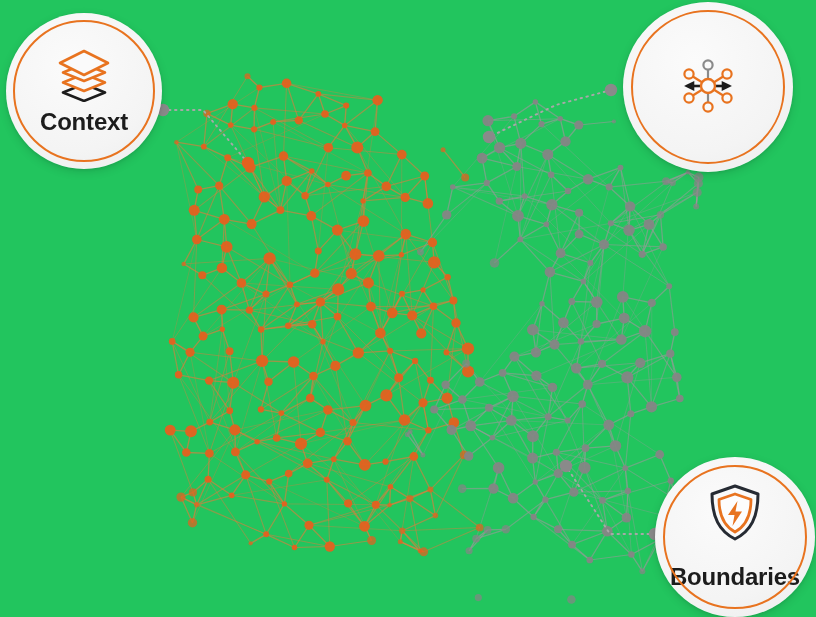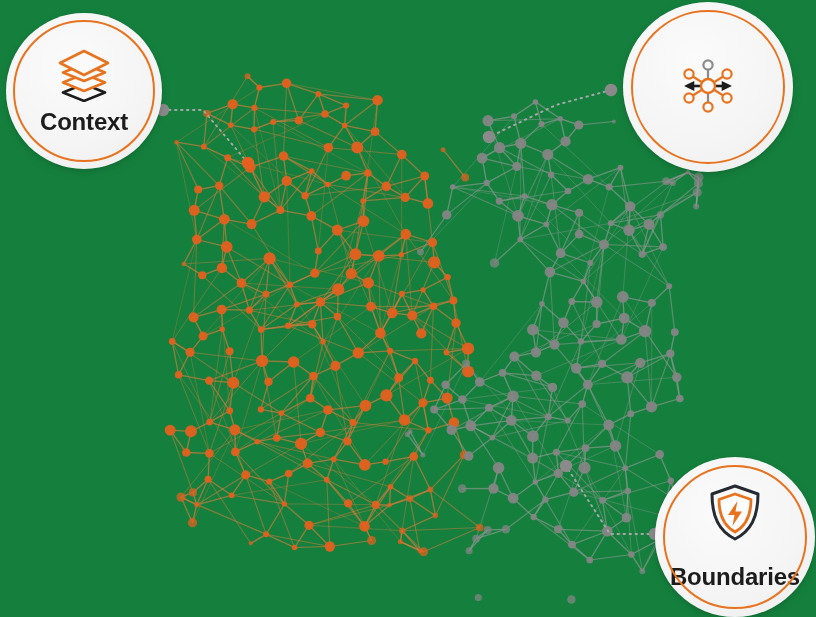--- a/index.html
+++ b/index.html
@@ -8,21 +8,21 @@
     padding: 0;
     background: #ffffff;
   }
   body {
     font-family: "Liberation Sans", "DejaVu Sans", sans-serif;
   }
   #stage {
     position: relative;
     width: 816px;
     height: 617px;
-    background: #15803d;
+    background: #22c55e;
     overflow: hidden;
   }
   #graph-svg {
     position: absolute;
     left: 0;
     top: 0;
     width: 816px;
     height: 617px;
   }
   .badge {

